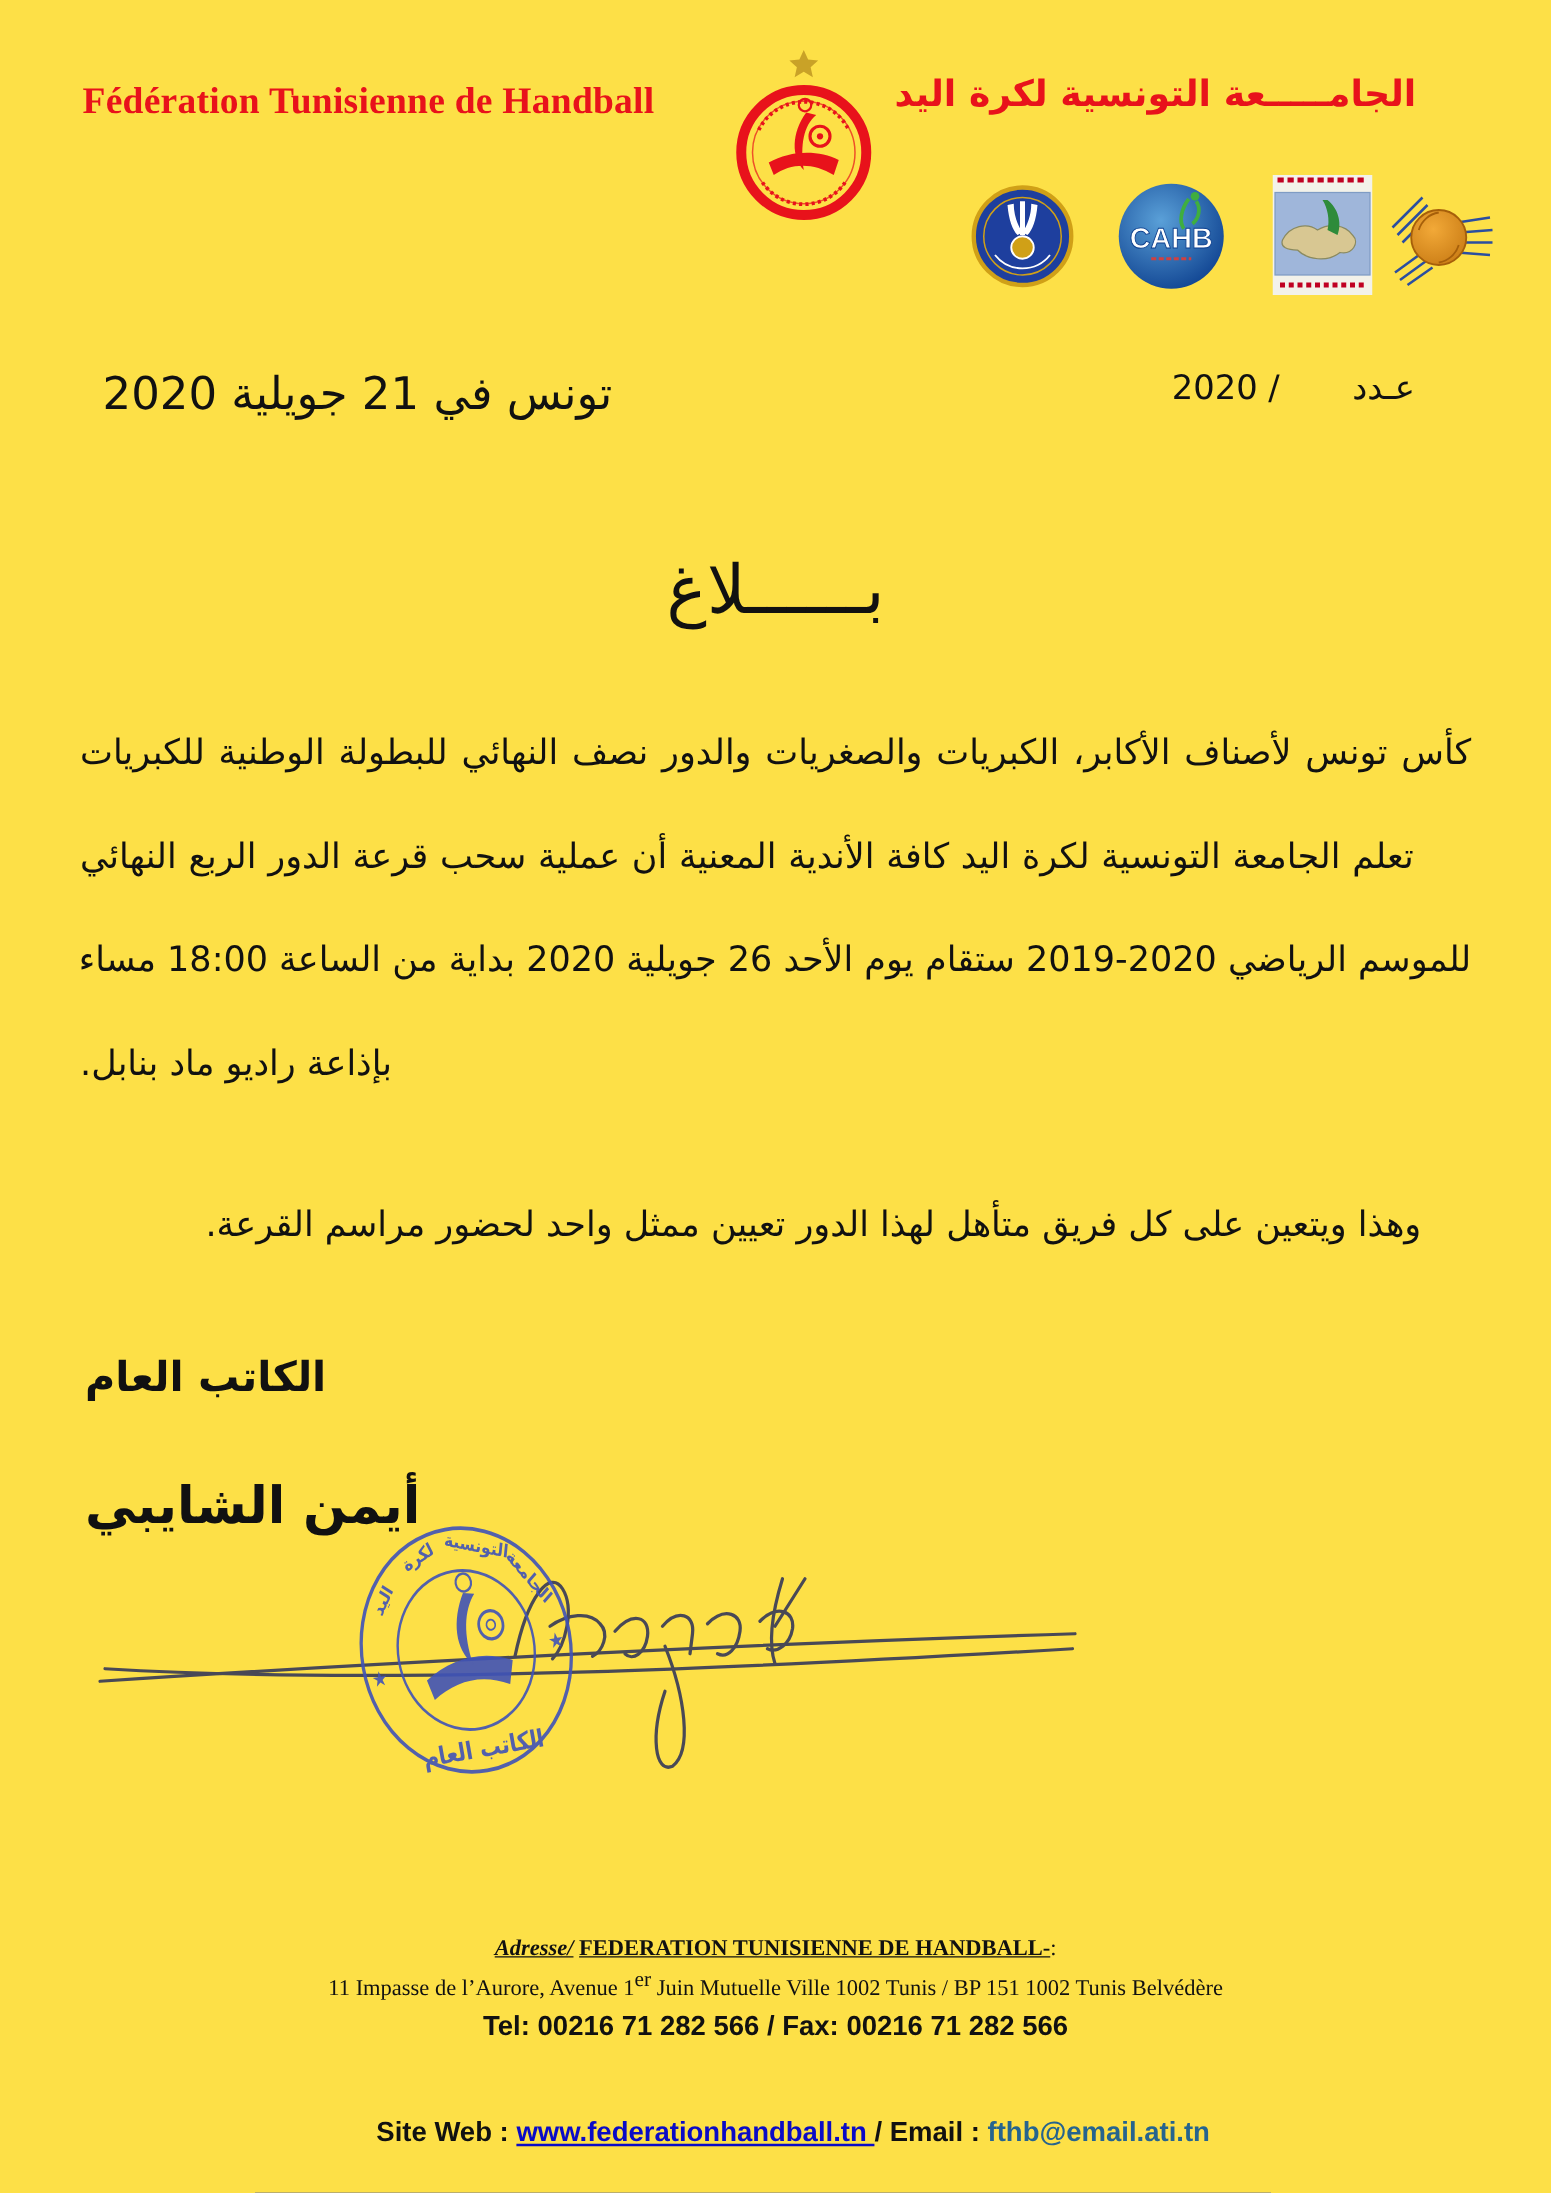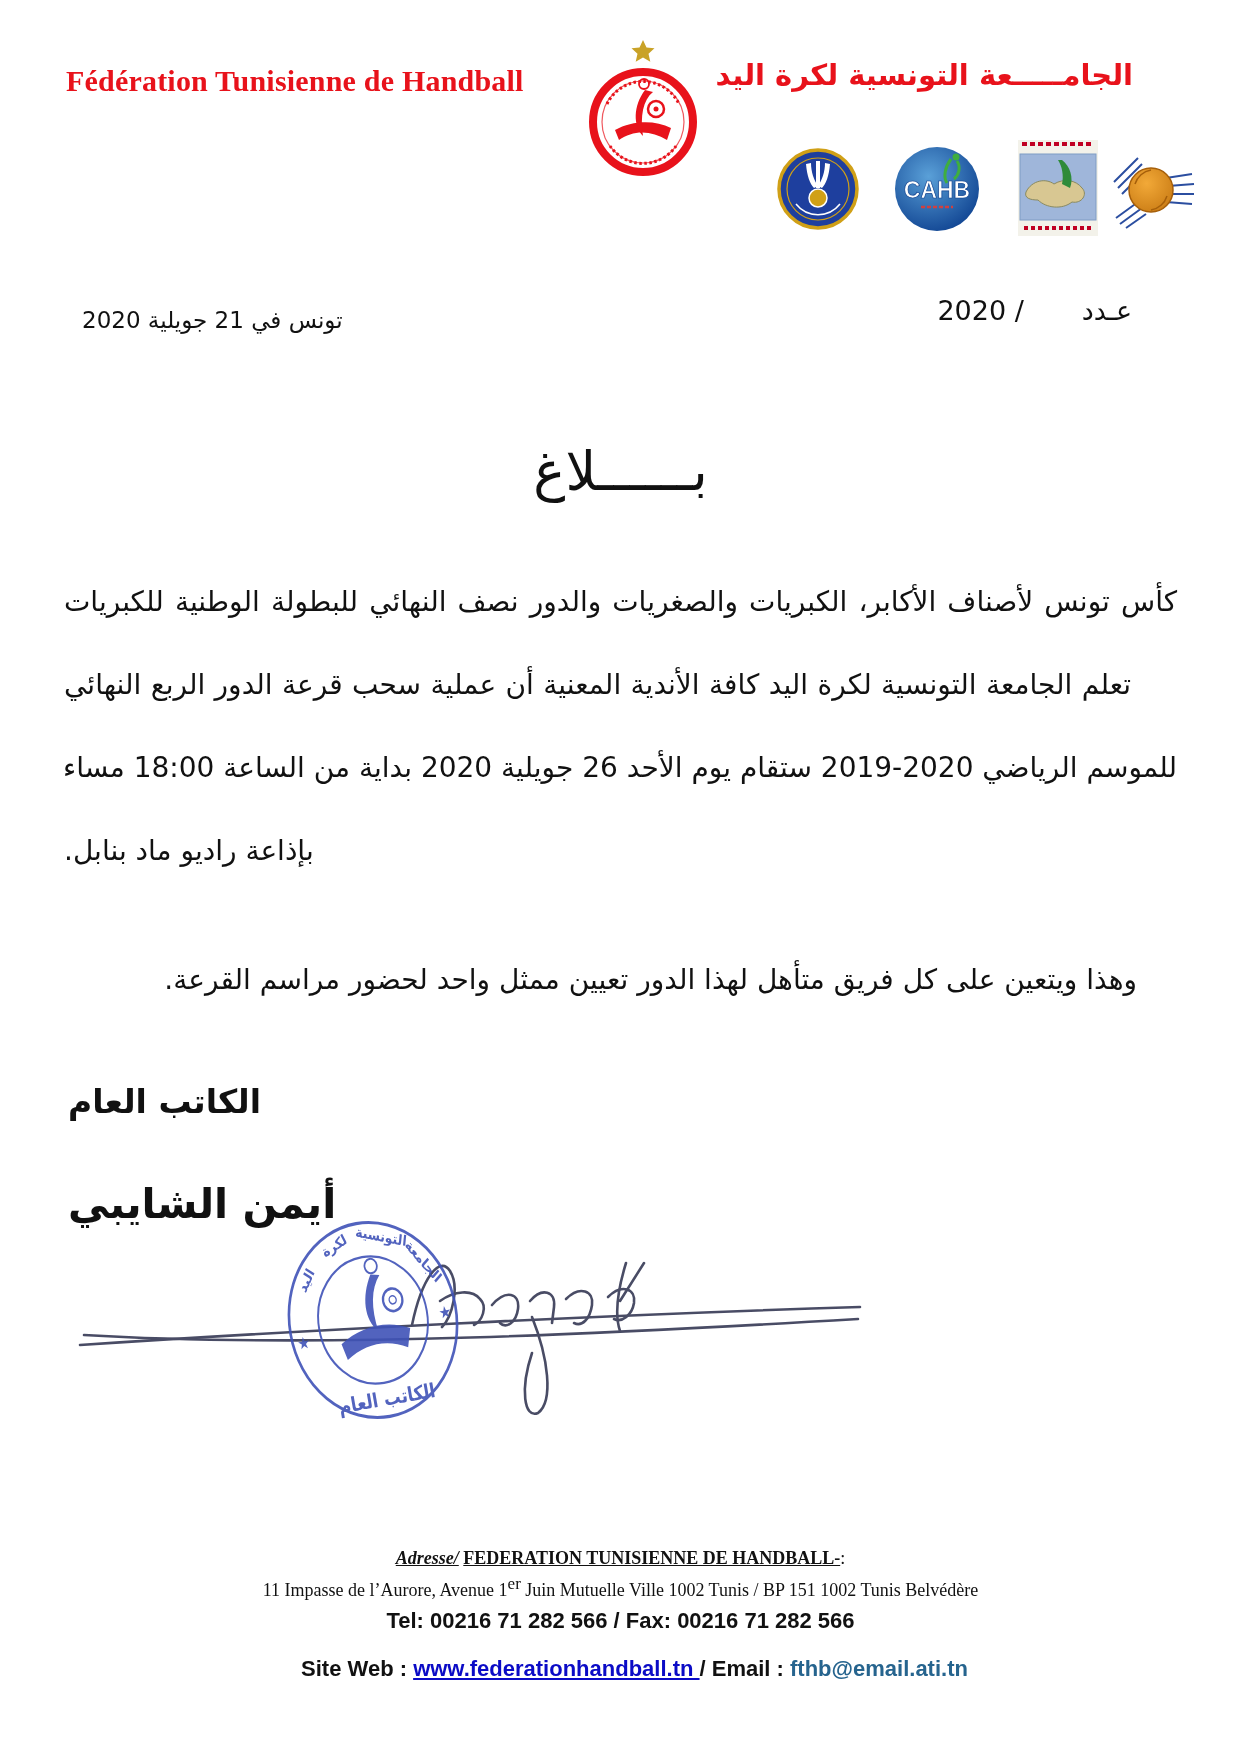--- a/index.html
+++ b/index.html
@@ -1,40 +1,40 @@
 <!DOCTYPE html>
 <html><head>
 <meta charset="utf-8">
 <style>
   html,body{margin:0;padding:0;background:#888;}
-  #page{position:relative;width:1241px;height:1754px;background:#ffffff;margin:0 auto;overflow:hidden;
+  #page{position:relative;width:1241px;height:1754px;background:#fde047;margin:0 auto;overflow:hidden;
         font-family:"DejaVu Sans",sans-serif;}
   .abs{position:absolute;}
   .ar{direction:rtl;font-family:"DejaVu Sans",sans-serif;color:#111;}
   .red{color:var(--brand_red,#e8121b);}
   .org-fr{left:66px;top:64px;font-family:"Liberation Serif","DejaVu Serif",serif;
           font-weight:bold;font-size:30px;letter-spacing:.2px;}
   .org-ar{right:108px;top:58px;font-weight:bold;font-size:29px;}
   .ref-line{right:109px;top:295px;font-size:27px;display:flex;direction:rtl;gap:58px;}
-  .date-line{left:82px;top:307px;font-size:23px;text-align:center;}
+  .date-line{left:82px;top:295px;font-size:36px;text-align:center;}
   .title{left:0;right:0;top:440px;text-align:center;font-size:54px;font-weight:normal;}
   .body-p1{left:64px;right:64px;top:560px;font-size:28px;line-height:83px;}
   .body-p1 .jline{text-align:justify;text-align-last:justify;white-space:nowrap;}
   .body-p1 .indent{padding-right:46px;}
   .body-p1 .lline{text-align:left;}
   .body-p2{left:64px;right:104px;top:938px;font-size:28px;line-height:83px;text-align:right;}
   .sig-title{left:68px;top:1082px;font-size:33px;font-weight:bold;}
   .sig-name{left:68px;top:1152px;font-size:41px;font-weight:bold;margin-top:28px;}
   .footer{left:0;right:0;text-align:center;color:#111;}
   .f-serif{font-family:"Liberation Serif","DejaVu Serif",serif;font-size:18px;}
   .f-sans{font-family:"Liberation Sans","DejaVu Sans",sans-serif;font-weight:bold;font-size:22px;}
   .f1{top:1548px;}
   .f2{top:1574px;}
   .f3{top:1608px;}
-  .f4{top:1656px;padding-left:28px;}
+  .f4{top:1693px;padding-left:28px;}
   .u{text-decoration:underline;}
   .site-link{color:var(--link_blue,#0b0bc6);text-decoration:underline;cursor:pointer;}
   .email{color:var(--email_blue,#26648e);cursor:pointer;}
   sup{font-size:17px;}
   
   .red-st{stroke:var(--brand_red,#e8121b);fill:none;}
   .red-f{fill:var(--brand_red,#e8121b);}
   .blue-st{stroke:var(--stamp_blue,#4053b8);fill:none;}
   .blue-f{fill:var(--stamp_blue,#4053b8);}
   .stamp-txt{fill:var(--stamp_blue,#4053b8);font-family:"DejaVu Sans",sans-serif;font-weight:bold;}

